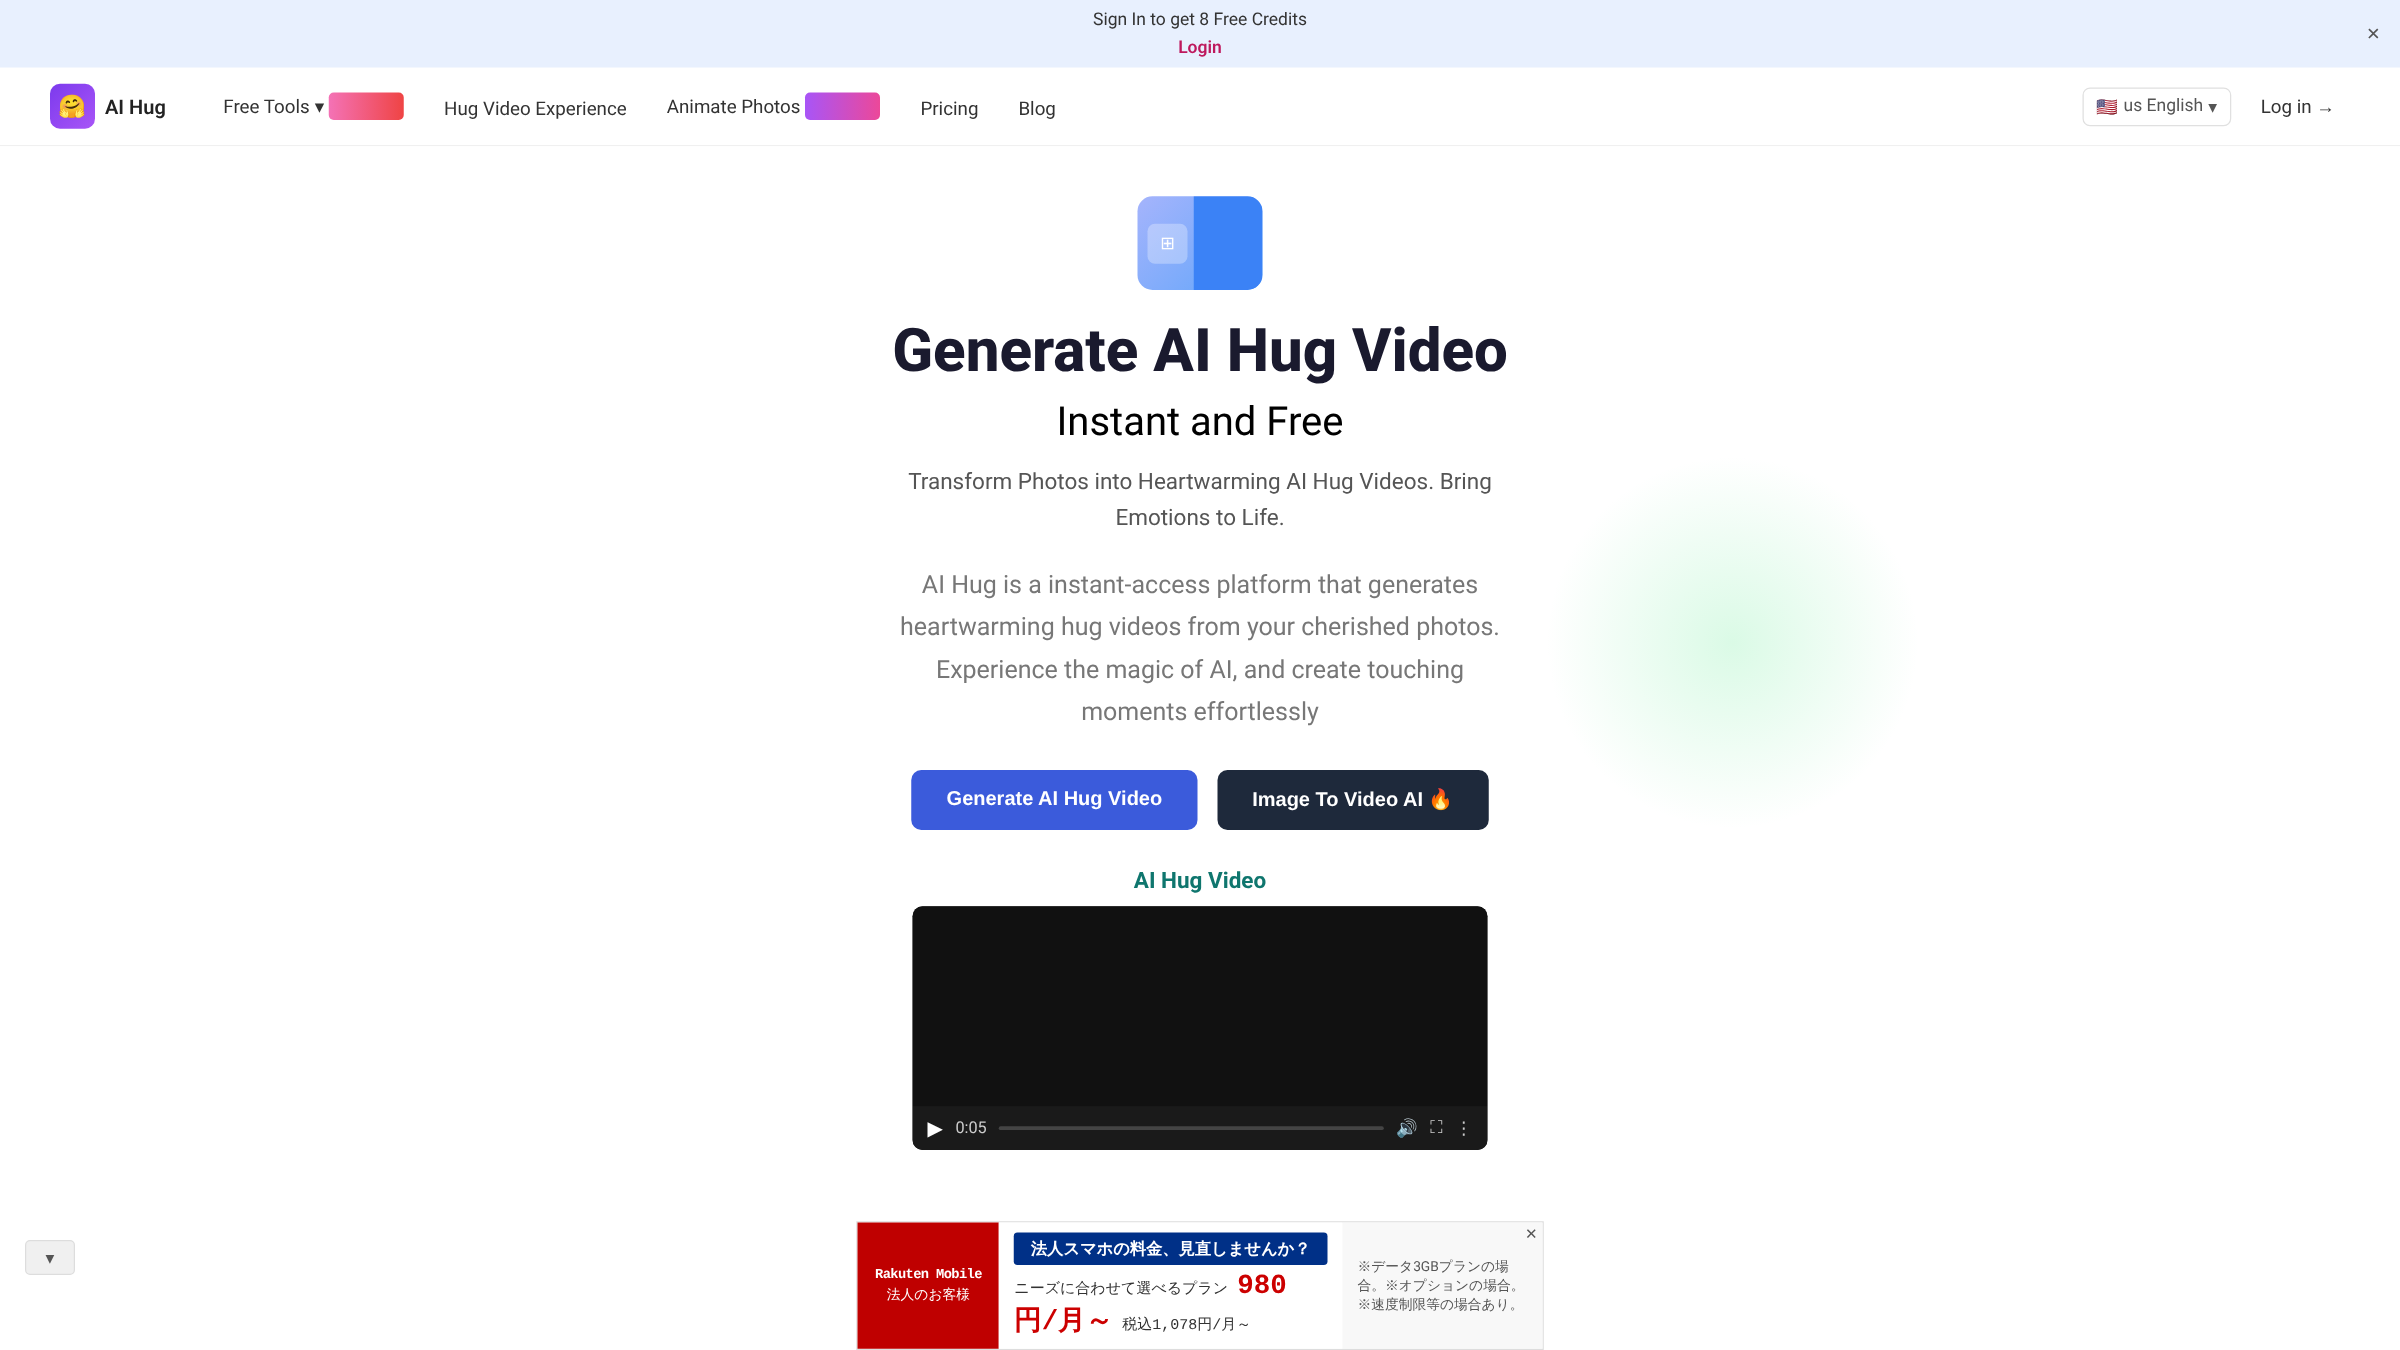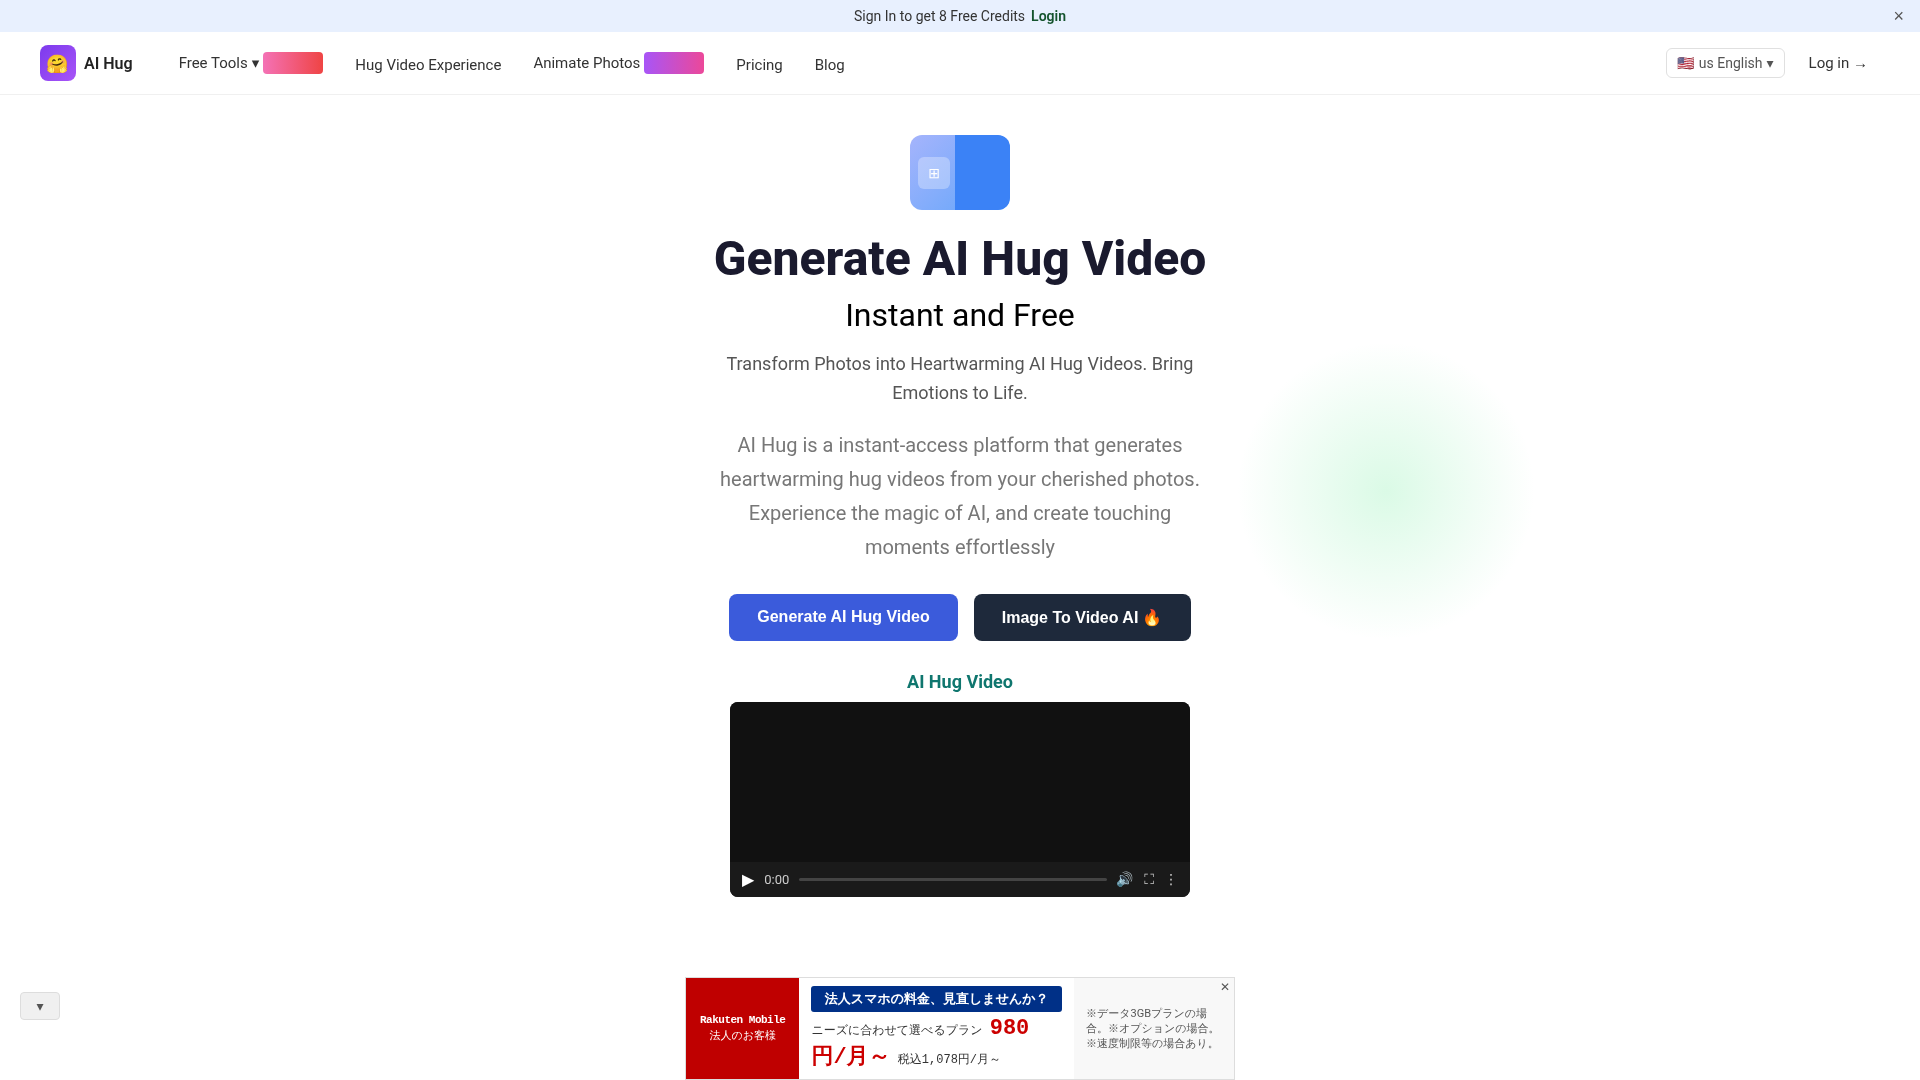--- a/index.html
+++ b/index.html
@@ -10,23 +10,24 @@
       background: #e8f0fe;
       text-align: center;
       padding: 8px 16px;
       font-size: 14px;
       color: #333;
       position: relative;
       display: flex;
       align-items: center;
       justify-content: center;
       gap: 6px;
+      flex-direction: column;
     }
     .top-banner .login-link {
-      color: #14532d;
+      color: #be185d;
       font-weight: 600;
       cursor: pointer;
       text-decoration: none;
     }
     .top-banner .close-btn {
       position: absolute;
       right: 16px;
       top: 50%;
       transform: translateY(-50%);
       background: none;
@@ -470,21 +471,21 @@
     <button class="btn-primary">Generate AI Hug Video</button>
     <button class="btn-secondary">Image To Video AI 🔥</button>
   </div>
 
   <div class="video-section">
     <div class="video-label">AI Hug Video</div>
     <div class="video-player">
       <div class="video-screen"></div>
       <div class="video-controls">
         <span class="video-play">▶</span>
-        <span class="video-time">0:00</span>
+        <span class="video-time">0:05</span>
         <div class="video-progress"></div>
         <span class="video-volume">🔊</span>
         <span class="video-fullscreen">⛶</span>
         <span class="video-more">⋮</span>
       </div>
     </div>
   </div>
 </section>
 
 <div class="scroll-indicator">

